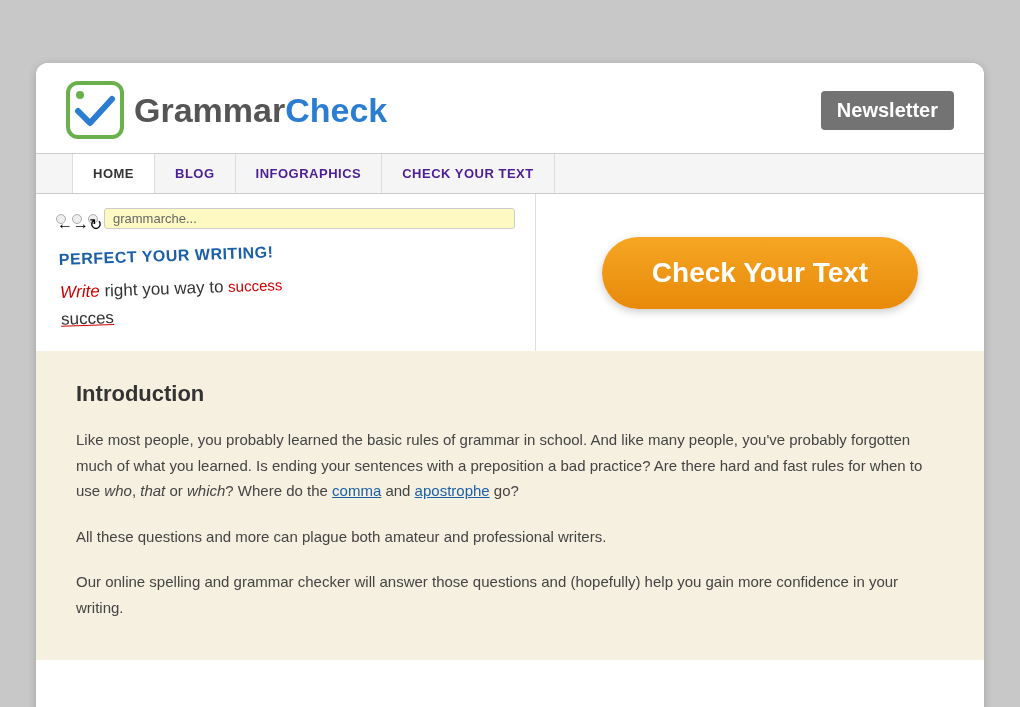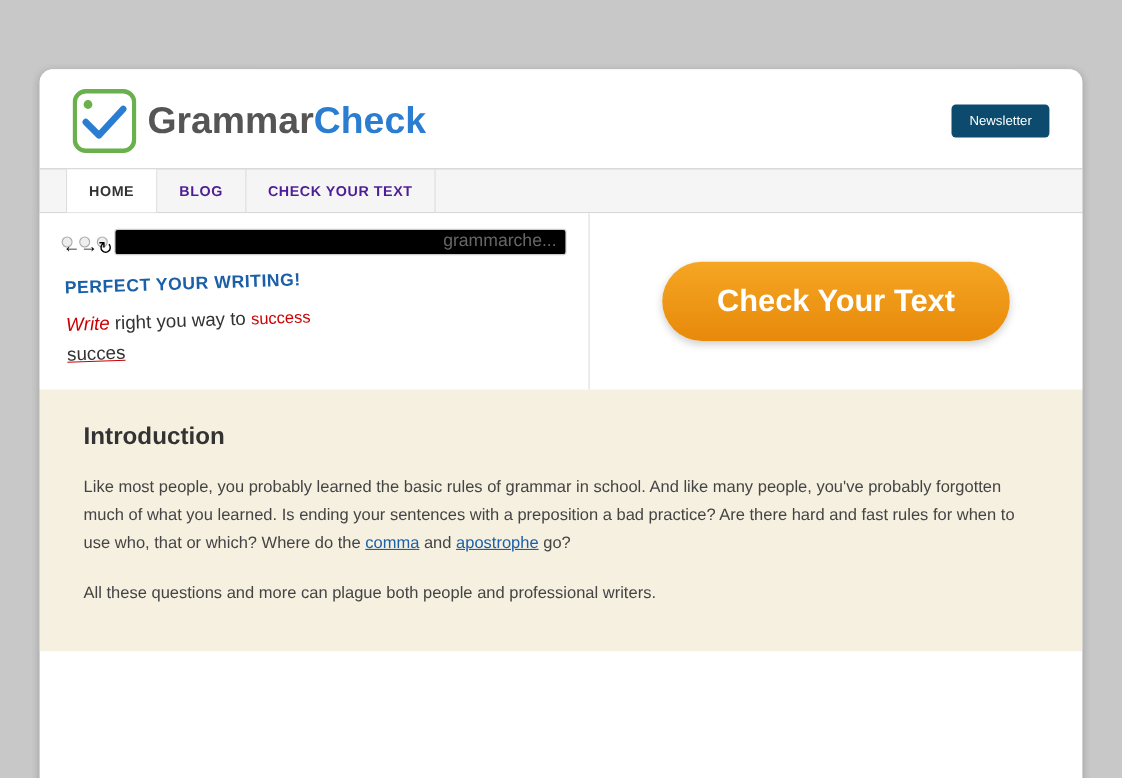--- a/index.html
+++ b/index.html
@@ -43,36 +43,36 @@
       font-weight: bold;
       line-height: 1;
     }
     .logo-grammar {
       color: #555555;
     }
     .logo-check {
       color: #2a7dd1;
     }
     .newsletter-btn {
-      background: #0c4a6e;
+      background: #737373;
       color: #fff;
       border: none;
       border-radius: 4px;
       padding: 8px 16px;
-      font-size: 12px;
-      font-weight: normal;
+      font-size: 20px;
+      font-weight: bold;
       cursor: pointer;
     }
     
     .nav {
       display: flex;
       border-top: 1px solid #ccc;
       border-bottom: 1px solid #ccc;
       background: #f5f5f5;
-      padding: 0 24px;
+      padding: 0 36px;
     }
     .nav-item {
       padding: 12px 20px;
       font-size: 13px;
       font-weight: bold;
       color: #4c1d95;
       cursor: pointer;
       border-right: 1px solid #ddd;
       text-transform: uppercase;
       letter-spacing: 0.5px;
@@ -106,28 +106,27 @@
       margin-bottom: 10px;
     }
     .browser-btn {
       width: 10px; height: 10px;
       border-radius: 50%;
       border: 1px solid #aaa;
       background: #eee;
       display: inline-block;
     }
     .browser-url {
-      background: #000000;
+      background: #fef9c3;
       border: 1px solid #ccc;
       border-radius: 3px;
       padding: 2px 8px;
-      font-size: 16px;
+      font-size: 13px;
       color: #666;
       flex: 1;
-      text-align: right;
     }
     .hero-writing-area {
       padding: 8px 4px;
       transform: rotate(-2deg);
       display: inline-block;
     }
     .hero-tagline {
       font-size: 16px;
       font-weight: bold;
       color: #1a5fa8;
@@ -190,20 +189,21 @@
       line-height: 1.7;
       margin-bottom: 20px;
     }
     .content p:last-child {
       margin-bottom: 0;
     }
     .link-blue {
       color: #1a5fa8;
     }
     .italic {
+      font-style: italic;
       text-align: right;
     }
   </style>
 </head>
 <body>
 
 <div class="page-container">
 
   <div class="header">
     <div class="logo-area">
@@ -216,20 +216,21 @@
       <div class="logo-text">
         <span class="logo-grammar">Grammar</span><span class="logo-check">Check</span>
       </div>
     </div>
     <button class="newsletter-btn">Newsletter</button>
   </div>
 
   <nav class="nav">
     <div class="nav-item active">HOME</div>
     <div class="nav-item">BLOG</div>
+    <div class="nav-item">INFOGRAPHICS</div>
     <div class="nav-item">CHECK YOUR TEXT</div>
   </nav>
 
   <div class="hero">
     <div class="hero-left">
       <div class="browser-bar">
         <span class="browser-btn">←</span>
         <span class="browser-btn">→</span>
         <span class="browser-btn">↻</span>
         <span class="browser-url">grammarche...</span>
@@ -245,16 +246,17 @@
     <div class="hero-right">
       <button class="check-text-btn">Check Your Text</button>
     </div>
   </div>
 
   <div class="content">
     <h2>Introduction</h2>
     <p>
       <span>Like most people, you probably learned the basic rules of grammar in school. And like many people, you've probably forgotten much of what you learned. Is ending your sentences with a preposition a bad practice? Are there hard and fast rules for when to use </span><span class="italic">who</span><span>, </span><span class="italic">that</span><span> or </span><span class="italic">which</span><span>? Where do the </span><a href="#" class="link-blue">comma</a><span> and </span><a href="#" class="link-blue">apostrophe</a><span> go?</span>
     </p>
-    <p>All these questions and more can plague both people and professional writers.</p>
+    <p>All these questions and more can plague both amateur and professional writers.</p>
+    <p>Our online spelling and grammar checker will answer those questions and (hopefully) help you gain more confidence in your writing.</p>
   </div>
 
 </div>
 
 </body></html>

